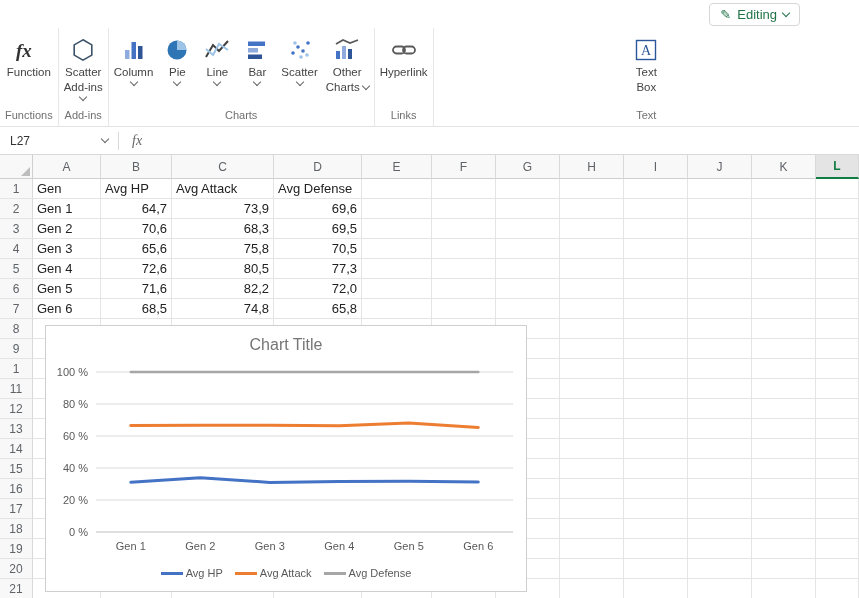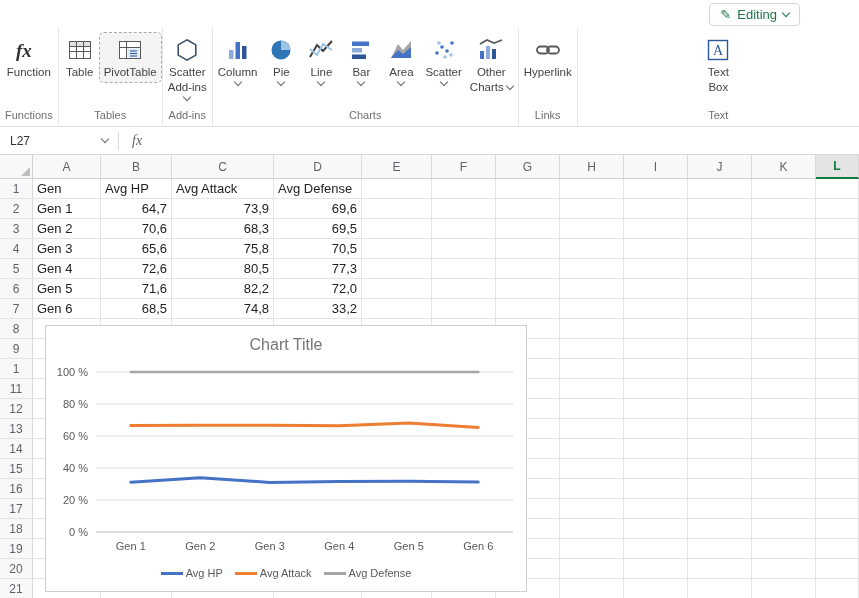--- a/index.html
+++ b/index.html
@@ -88,46 +88,20 @@
             </div>
             <div class="rlabel">Function</div>
           </div>
         </div>
         <div class="glabel">Functions</div>
       </div>
       <div class="rgroup">
         <div class="rbuttons">
           <div class="rbtn">
             <div class="ricon">
-              <svg width="26" height="24" viewBox="0 0 26 24">
-                <rect x="2.5" y="3.5" width="21" height="17" fill="#fff" stroke="#595959"></rect>
-                <rect x="2.5" y="3.5" width="21" height="5" fill="#595959" opacity="0.18"></rect>
-                <path d="M2.5 8.5h21M2.5 13.5h21M9.5 3.5v17M16.5 3.5v17" stroke="#595959" fill="none"></path>
-              </svg>
-            </div>
-            <div class="rlabel">Table</div>
-          </div>
-          <div class="rbtn selected">
-            <div class="ricon">
-              <svg width="26" height="24" viewBox="0 0 26 24">
-                <rect x="2.5" y="3.5" width="21" height="17" fill="#fff" stroke="#595959"></rect>
-                <path d="M9.5 3.5v17M2.5 9.5h21" stroke="#595959"></path>
-                <rect x="10.5" y="10.5" width="12" height="9" fill="#dbe7f3"></rect>
-                <path d="M13 13h7M13 15.5h7M13 18h7" stroke="#2b579a" stroke-width="1.2"></path>
-              </svg>
-            </div>
-            <div class="rlabel">PivotTable</div>
-          </div>
-        </div>
-        <div class="glabel">Tables</div>
-      </div>
-      <div class="rgroup">
-        <div class="rbuttons">
-          <div class="rbtn">
-            <div class="ricon">
               <svg width="26" height="26" viewBox="0 0 26 26">
                 <path d="M13 2.8l8.8 5.1v10.2L13 23.2l-8.8-5.1V7.9z" fill="none" stroke="#3b5268" stroke-width="1.6"></path>
               </svg>
             </div>
             <div class="rlabel">Scatter</div>
             <div class="rlabel">Add-ins</div>
             <div class="chevwrap">
               <span class="chev"></span>
             </div>
           </div>
@@ -175,32 +149,20 @@
           </div>
           <div class="rbtn">
             <div class="ricon">
               <svg width="26" height="26" viewBox="0 0 26 26">
                 <rect x="4" y="4.5" width="17" height="4.5" fill="#4472c4"></rect>
                 <rect x="4" y="11" width="10" height="4.5" fill="#8faadc"></rect>
                 <rect x="4" y="17.5" width="14" height="4.5" fill="#2e5597"></rect>
               </svg>
             </div>
             <div class="rlabel">Bar</div>
-            <div class="chevwrap">
-              <span class="chev"></span>
-            </div>
-          </div>
-          <div class="rbtn">
-            <div class="ricon">
-              <svg width="26" height="26" viewBox="0 0 26 26">
-                <path d="M3 21L10 7l5 6 8-9v17z" fill="#a6a6a6"></path>
-                <path d="M3 21l7-8 5 4 8-7v11z" fill="#4472c4"></path>
-              </svg>
-            </div>
-            <div class="rlabel">Area</div>
             <div class="chevwrap">
               <span class="chev"></span>
             </div>
           </div>
           <div class="rbtn">
             <div class="ricon">
               <svg width="26" height="26" viewBox="0 0 26 26">
                 <g fill="#4472c4">
                   <circle cx="6" cy="16" r="1.8"></circle>
                   <circle cx="11" cy="10" r="1.8"></circle>
@@ -383,21 +345,21 @@
         <div class="cell" style="width: 64px;"></div>
         <div class="cell" style="width: 64px;"></div>
         <div class="cell" style="width: 64px;"></div>
         <div class="cell" style="width: 43px;"></div>
       </div>
       <div class="grid-row">
         <div class="rowhdr">7</div>
         <div class="cell" style="width: 68px;">Gen 6</div>
         <div class="cell num" style="width: 71px;">68,5</div>
         <div class="cell num" style="width: 102px;">74,8</div>
-        <div class="cell num" style="width: 88px;">33,2</div>
+        <div class="cell num" style="width: 88px;">65,8</div>
         <div class="cell" style="width: 70px;"></div>
         <div class="cell" style="width: 64px;"></div>
         <div class="cell" style="width: 64px;"></div>
         <div class="cell" style="width: 64px;"></div>
         <div class="cell" style="width: 64px;"></div>
         <div class="cell" style="width: 64px;"></div>
         <div class="cell" style="width: 64px;"></div>
         <div class="cell" style="width: 43px;"></div>
       </div>
       <div class="grid-row">

